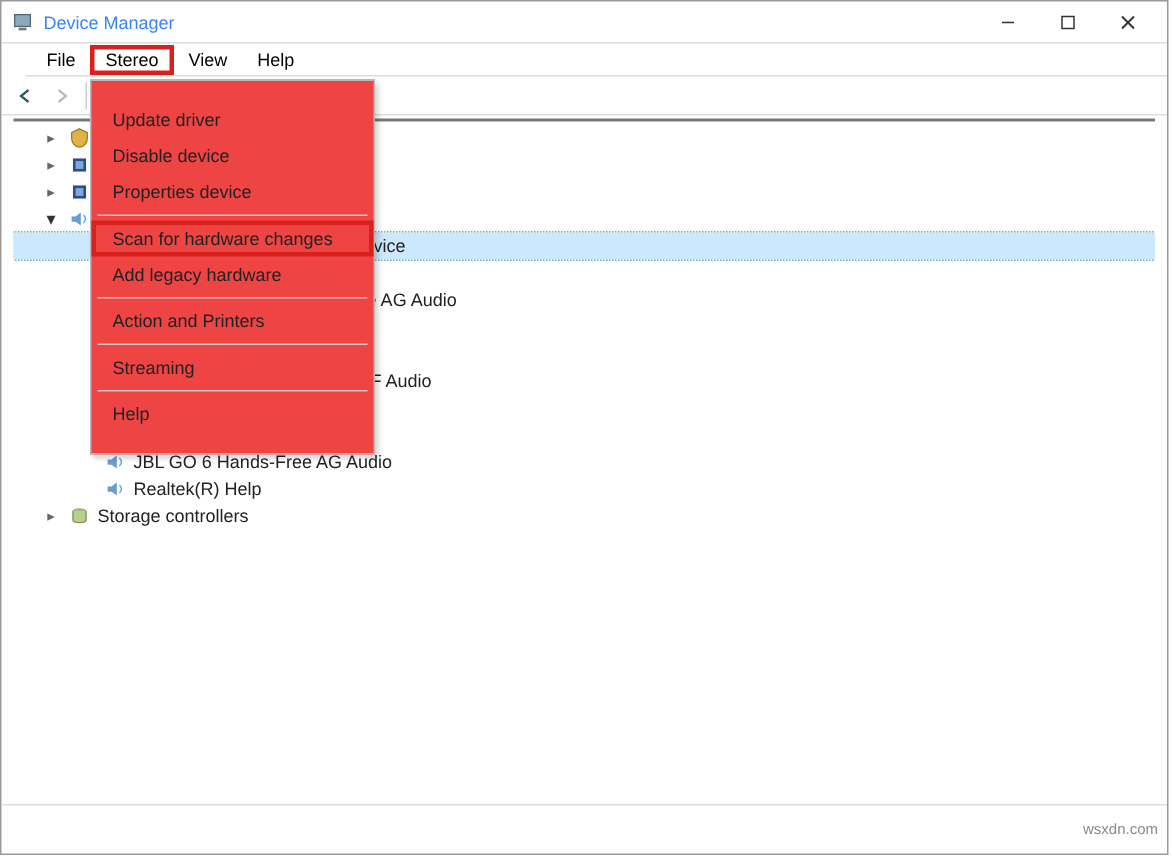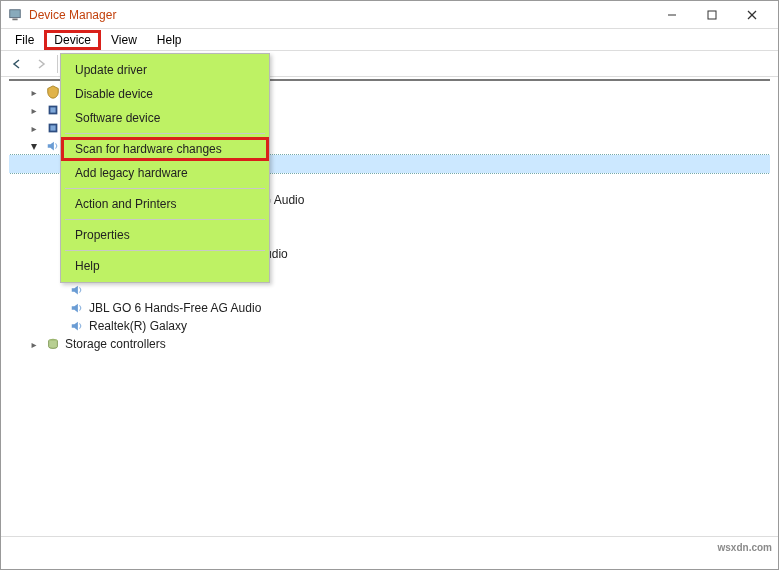--- a/index.html
+++ b/index.html
@@ -25,35 +25,36 @@
   align-items: center;
   height: 28px;
   padding: 0 6px;
   border-bottom: 1px solid #ddd;
 }
 .titlebar .app-icon {
   width: 16px; height: 16px;
   margin-right: 6px;
   display:flex; align-items:center; justify-content:center;
 }
-.title-text { flex: 1; font-size: 12px; color: #c2410c; }
+.title-text { flex: 1; font-size: 12px; color: #3b82f6; }
 .win-controls { display:flex; }
 .win-btn {
   width: 40px; height: 24px;
   display:flex; align-items:center; justify-content:center;
   color:#333; font-size:13px;
 }
 
 .menubar {
   display:flex;
   height: 22px;
   border-bottom: 1px solid #ddd;
   padding-left: 4px;
   align-items:center;
   font-size: 12px;
+  margin-left: 16px;
 }
 .menu-item {
   padding: 2px 10px;
   cursor:default;
 }
 .menu-item.action {
   border: 3px solid #d9201a;
   padding: 0px 7px;
 }
 
@@ -110,46 +111,45 @@
 .indent2 { padding-left: 42px; }
 .selected {
   background: #cce8ff;
   outline: 1px dotted #7aa;
 }
 
 .dropdown {
   position: absolute;
   left: 60px;
   top: 53px;
-  width: 210px;
-  background: #bef264;
+  width: 190px;
+  background: #ef4444;
   border: 1px solid #b8b8b8;
   box-shadow: 2px 2px 4px rgba(0,0,0,0.2);
   z-index: 20;
-  padding: 4px 0;
+  padding: 14px 0;
 }
 .drop-item {
   padding: 5px 14px;
   font-size: 12px;
   color:#222;
   cursor:default;
 }
 .drop-sep { height:1px; background:#c8c8c8; margin: 3px 4px; }
 .drop-item.highlight { border: 3px solid #d9201a; padding: 2px 11px; }
 
 .status-footer {
   height: 16px;
   border-top: 1px solid #ddd;
   display:flex;
   justify-content:flex-end;
-  align-items:flex-end;
+  align-items:center;
   padding: 16px 6px;
   font-size: 10px;
   color: #8a8a8a;
-  font-weight: bold;
 }
 
 
 .tree-container::-webkit-scrollbar { width: 16px; }
 .tree-container::-webkit-scrollbar-track { background:#f0f0f0; }
 .tree-container::-webkit-scrollbar-thumb { background:#c4c4c4; border:3px solid #f0f0f0; }
 
 
 .svg-audio { color:#3a7abf; }
 .svg-sec { color:#c9952e; }
@@ -183,21 +183,21 @@
           <svg width="10" height="10">
             <line x1="1" y1="1" x2="9" y2="9" stroke="#333" stroke-width="1.3"></line>
             <line x1="9" y1="1" x2="1" y2="9" stroke="#333" stroke-width="1.3"></line>
           </svg>
         </div>
     </div>
   </div>
 
   <div class="menubar">
     <div class="menu-item">File</div>
-    <div class="menu-item action">Device</div>
+    <div class="menu-item action">Stereo</div>
     <div class="menu-item">View</div>
     <div class="menu-item">Help</div>
   </div>
 
   <div class="toolbar">
     <div class="tool-btn">
       <svg width="14" height="14" viewBox="0 0 14 14">
           <path d="M9 3 L4 7 L9 11" fill="none" stroke="#356" stroke-width="1.5"></path>
         </svg>
     </div>
@@ -205,28 +205,28 @@
       <svg width="14" height="14" viewBox="0 0 14 14">
           <path d="M5 3 L10 7 L5 11" fill="none" stroke="#bbb" stroke-width="1.5"></path>
         </svg>
     </div>
     <div class="tool-sep"></div>
   </div>
 
   <div class="dropdown">
     <div class="drop-item">Update driver</div>
     <div class="drop-item">Disable device</div>
-    <div class="drop-item">Software device</div>
+    <div class="drop-item">Properties device</div>
     <div class="drop-sep"></div>
     <div class="drop-item highlight">Scan for hardware changes</div>
     <div class="drop-item">Add legacy hardware</div>
     <div class="drop-sep"></div>
     <div class="drop-item">Action and Printers</div>
     <div class="drop-sep"></div>
-    <div class="drop-item">Properties</div>
+    <div class="drop-item">Streaming</div>
     <div class="drop-sep"></div>
     <div class="drop-item">Help</div>
   </div>
 
   <div class="tree-container">
     <div class="tree">
 
       <div class="node indent1">
         <span class="arrow right"></span>
         <span class="devicon svg-sec">
@@ -361,21 +361,21 @@
             <span>JBL GO 6 Hands-Free AG Audio</span>
           </div>
           <div class="node indent2">
             <span class="arrow none"></span>
             <span class="devicon svg-audio">
               <svg width="14" height="14" viewBox="0 0 16 16">
                 <path d="M2 6 h3 l4 -3 v10 l-4 -3 h-3 z" fill="#6a9cd4"></path>
                 <path d="M11 5 q3 3 0 6" fill="none" stroke="#6a9cd4" stroke-width="1"></path>
               </svg>
             </span>
-            <span>Realtek(R) Galaxy</span>
+            <span>Realtek(R) Help</span>
           </div>
         </div>
 
       <div class="node indent1">
         <span class="arrow right"></span>
         <span class="devicon">
           <svg width="14" height="14" viewBox="0 0 16 16">
               <ellipse cx="8" cy="4" rx="5" ry="2" fill="#9bb56f"></ellipse>
               <path d="M3 4 v7 a5 2 0 0 0 10 0 v-7" fill="#b8cf92" stroke="#7a9450"></path>
             </svg>

